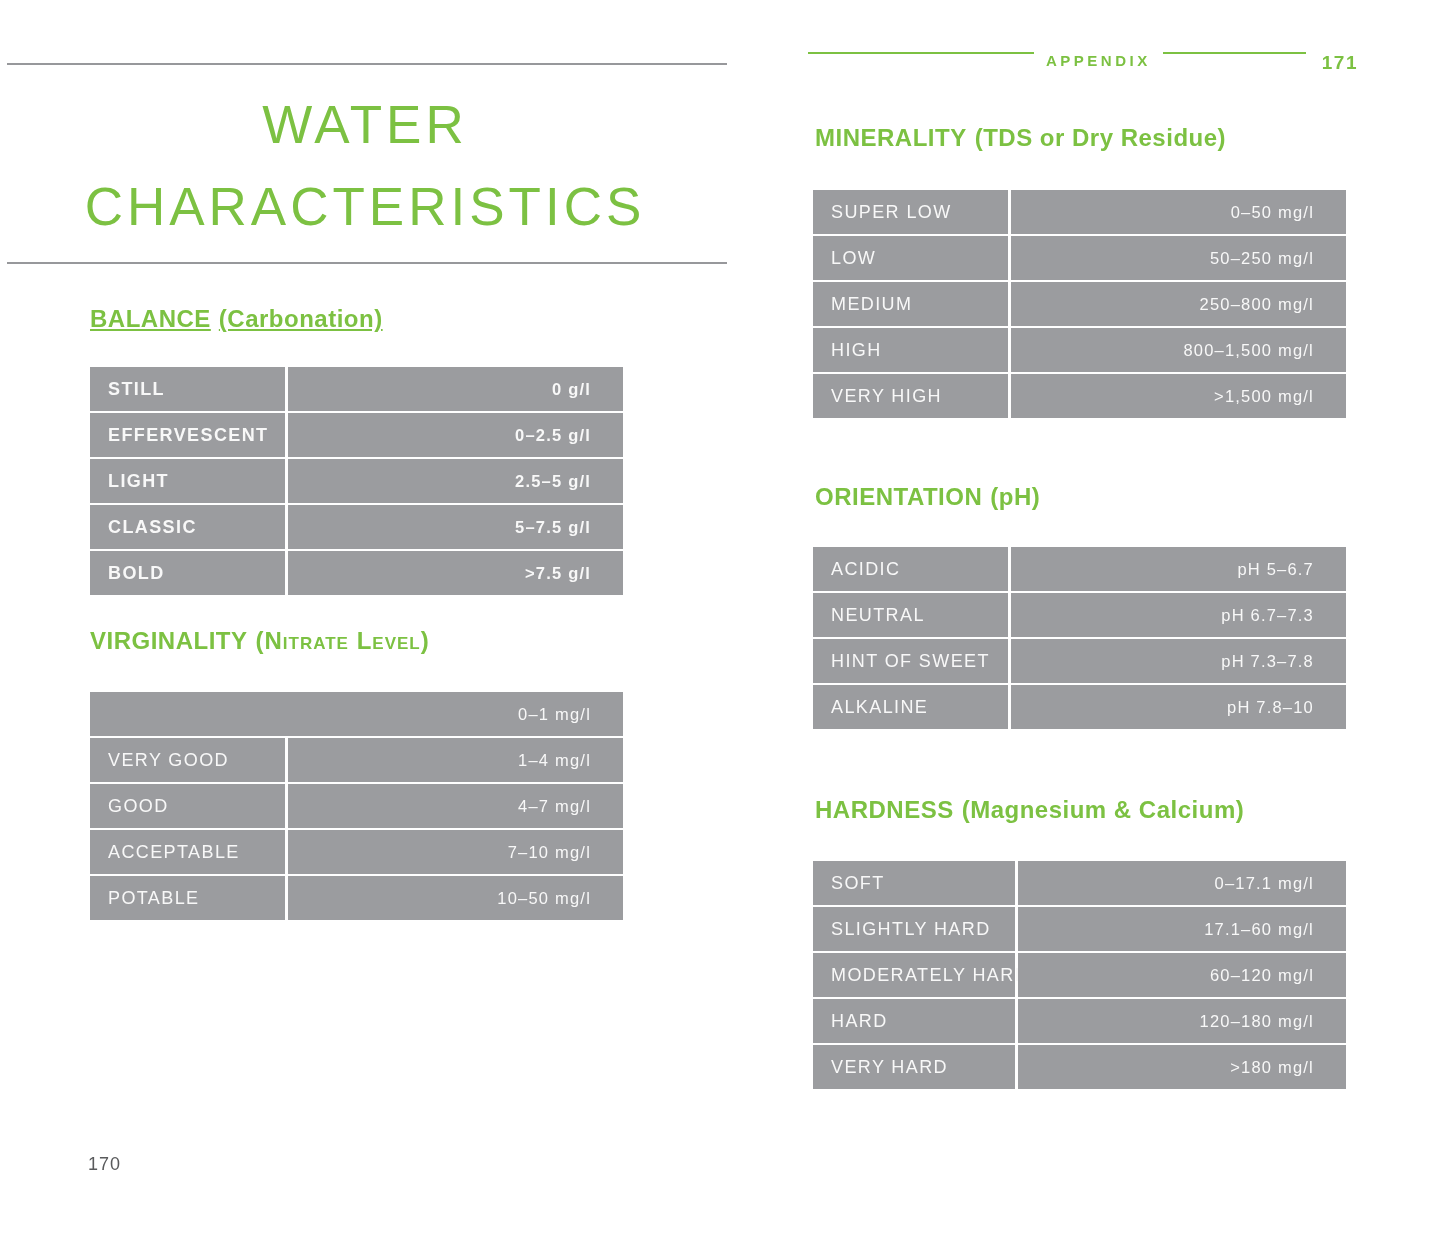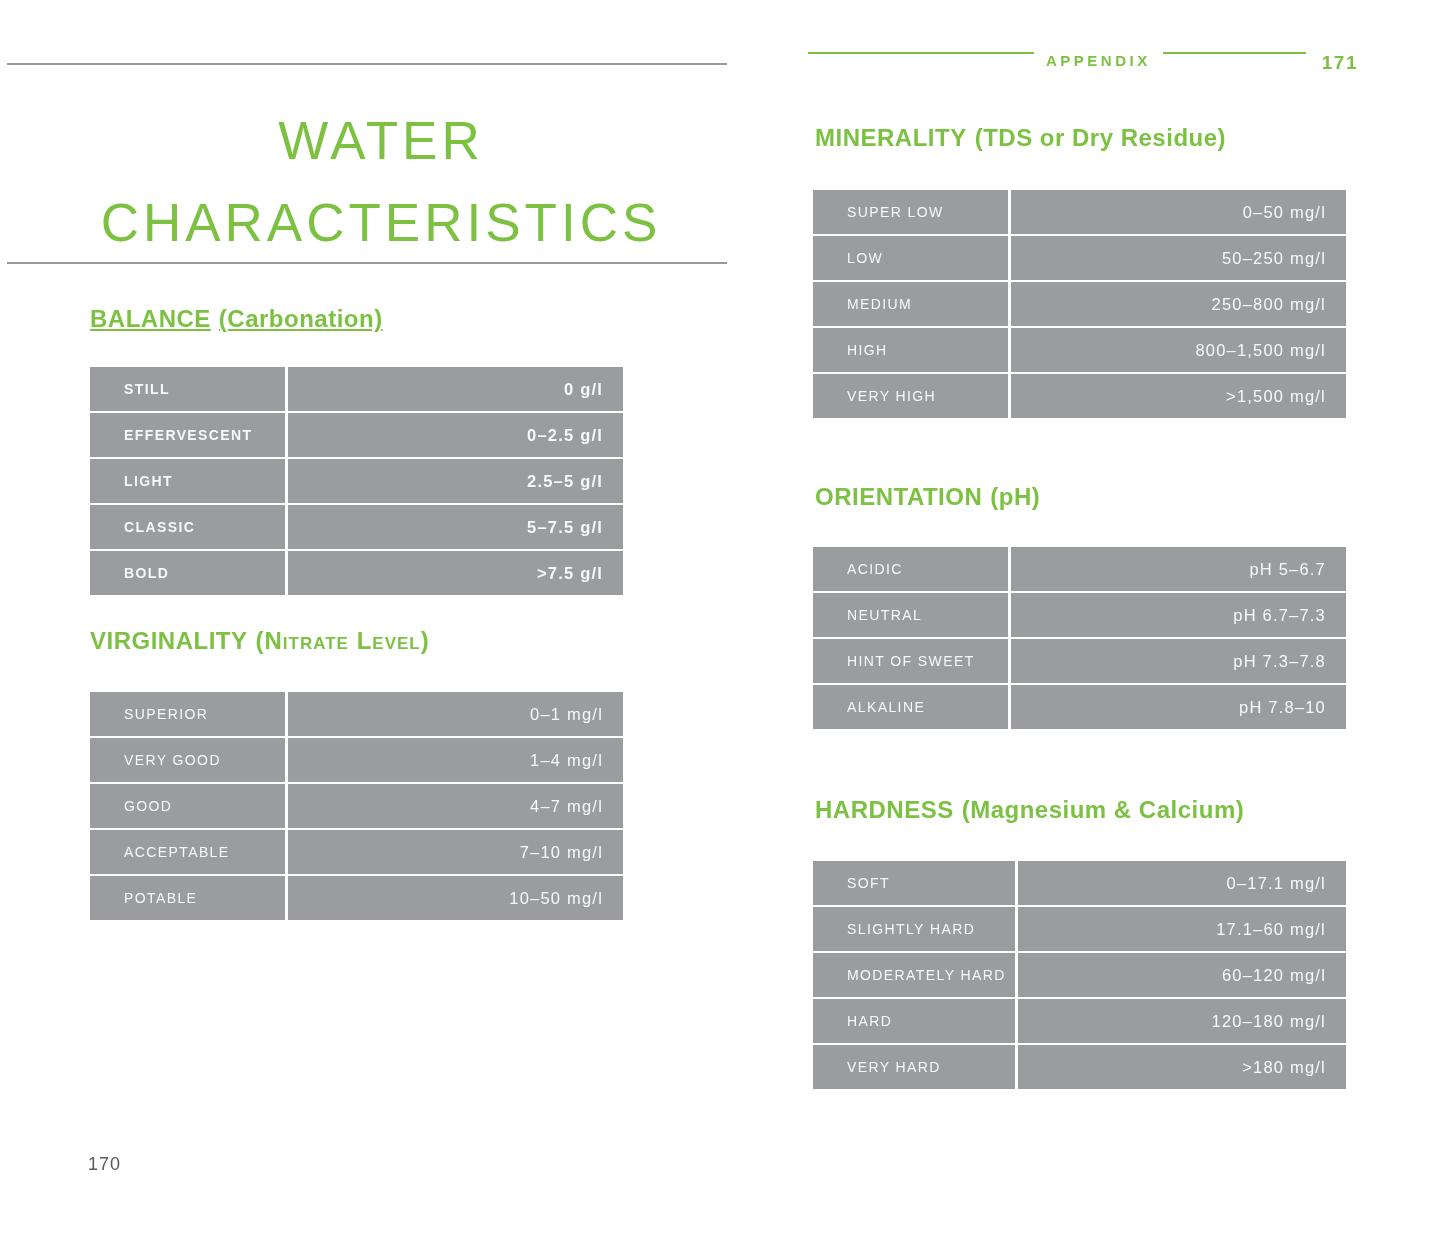--- a/index.html
+++ b/index.html
@@ -13,44 +13,44 @@
   body{
     width:1445px;height:1260px;background:#ffffff;
     font-family:"Liberation Sans", sans-serif;
     position:relative;overflow:hidden;
   }
   .rule{position:absolute;height:2px;background:var(--rule);}
   #rule-top{left:7px;top:63px;width:720px;}
   #rule-under-title{left:7px;top:262px;width:720px;}
 
   .book-title{
-    position:absolute;left:0;top:84px;width:730px;margin:16px;
+    position:absolute;left:0;top:84px;width:730px;margin:0;
     text-align:center;color:var(--green);
     font-size:53px;font-weight:300;letter-spacing:4px;line-height:82px;
   }
 
   .sec-heading{
     position:absolute;margin:0;color:var(--green);
     font-size:24px;font-weight:700;letter-spacing:0.5px;white-space:nowrap;
   }
   .sec-heading .paren{margin-left:8px;}
   .sc{font-variant:small-caps;letter-spacing:1px;}
 
   .ctable{position:absolute;width:533px;}
   .trow{display:flex;height:44px;margin-bottom:2px;}
   .tlabel{
     width:195px;flex:0 0 195px;background:var(--cell);color:var(--cell-text);
-    display:flex;align-items:center;padding-left:34px;box-sizing:border-box;
-    font-size:14px;letter-spacing:1.4px;margin-right:3px;white-space:nowrap;
+    display:flex;align-items:center;padding-left:18px;box-sizing:border-box;
+    font-size:18px;letter-spacing:1.4px;margin-right:3px;white-space:nowrap;
   }
   .wide .tlabel{width:202px;flex:0 0 202px;}
   .tvalue{
     flex:1;background:var(--cell);color:var(--cell-text);
     display:flex;align-items:center;justify-content:flex-end;
-    padding-right:20px;box-sizing:border-box;
+    padding-right:32px;box-sizing:border-box;
     font-size:16.5px;letter-spacing:1.2px;white-space:nowrap;
   }
 
   #balance-heading{left:90px;top:305px;text-decoration:underline;}
   #balance-table{left:90px;top:367px;font-weight:bold;}
   #virginality-heading{left:90px;top:627px;}
   #virginality-table{left:90px;top:692px;}
 
   #minerality-heading{left:815px;top:124px;}
   #minerality-table{left:813px;top:190px;}
@@ -118,21 +118,20 @@
         <div class="tlabel">BOLD</div>
         <div class="tvalue">&gt;7.5 g/l</div>
       </div>
     </div>
 
     <h2 class="sec-heading" id="virginality-heading">
       <span>VIRGINALITY</span><span class="paren sc">(Nitrate Level)</span>
     </h2>
     <div class="ctable" id="virginality-table">
       <div class="trow">
-        <div class="tlabel">SUPERIOR</div>
         <div class="tvalue">0–1 mg/l</div>
       </div>
       <div class="trow">
         <div class="tlabel">VERY GOOD</div>
         <div class="tvalue">1–4 mg/l</div>
       </div>
       <div class="trow">
         <div class="tlabel">GOOD</div>
         <div class="tvalue">4–7 mg/l</div>
       </div>

